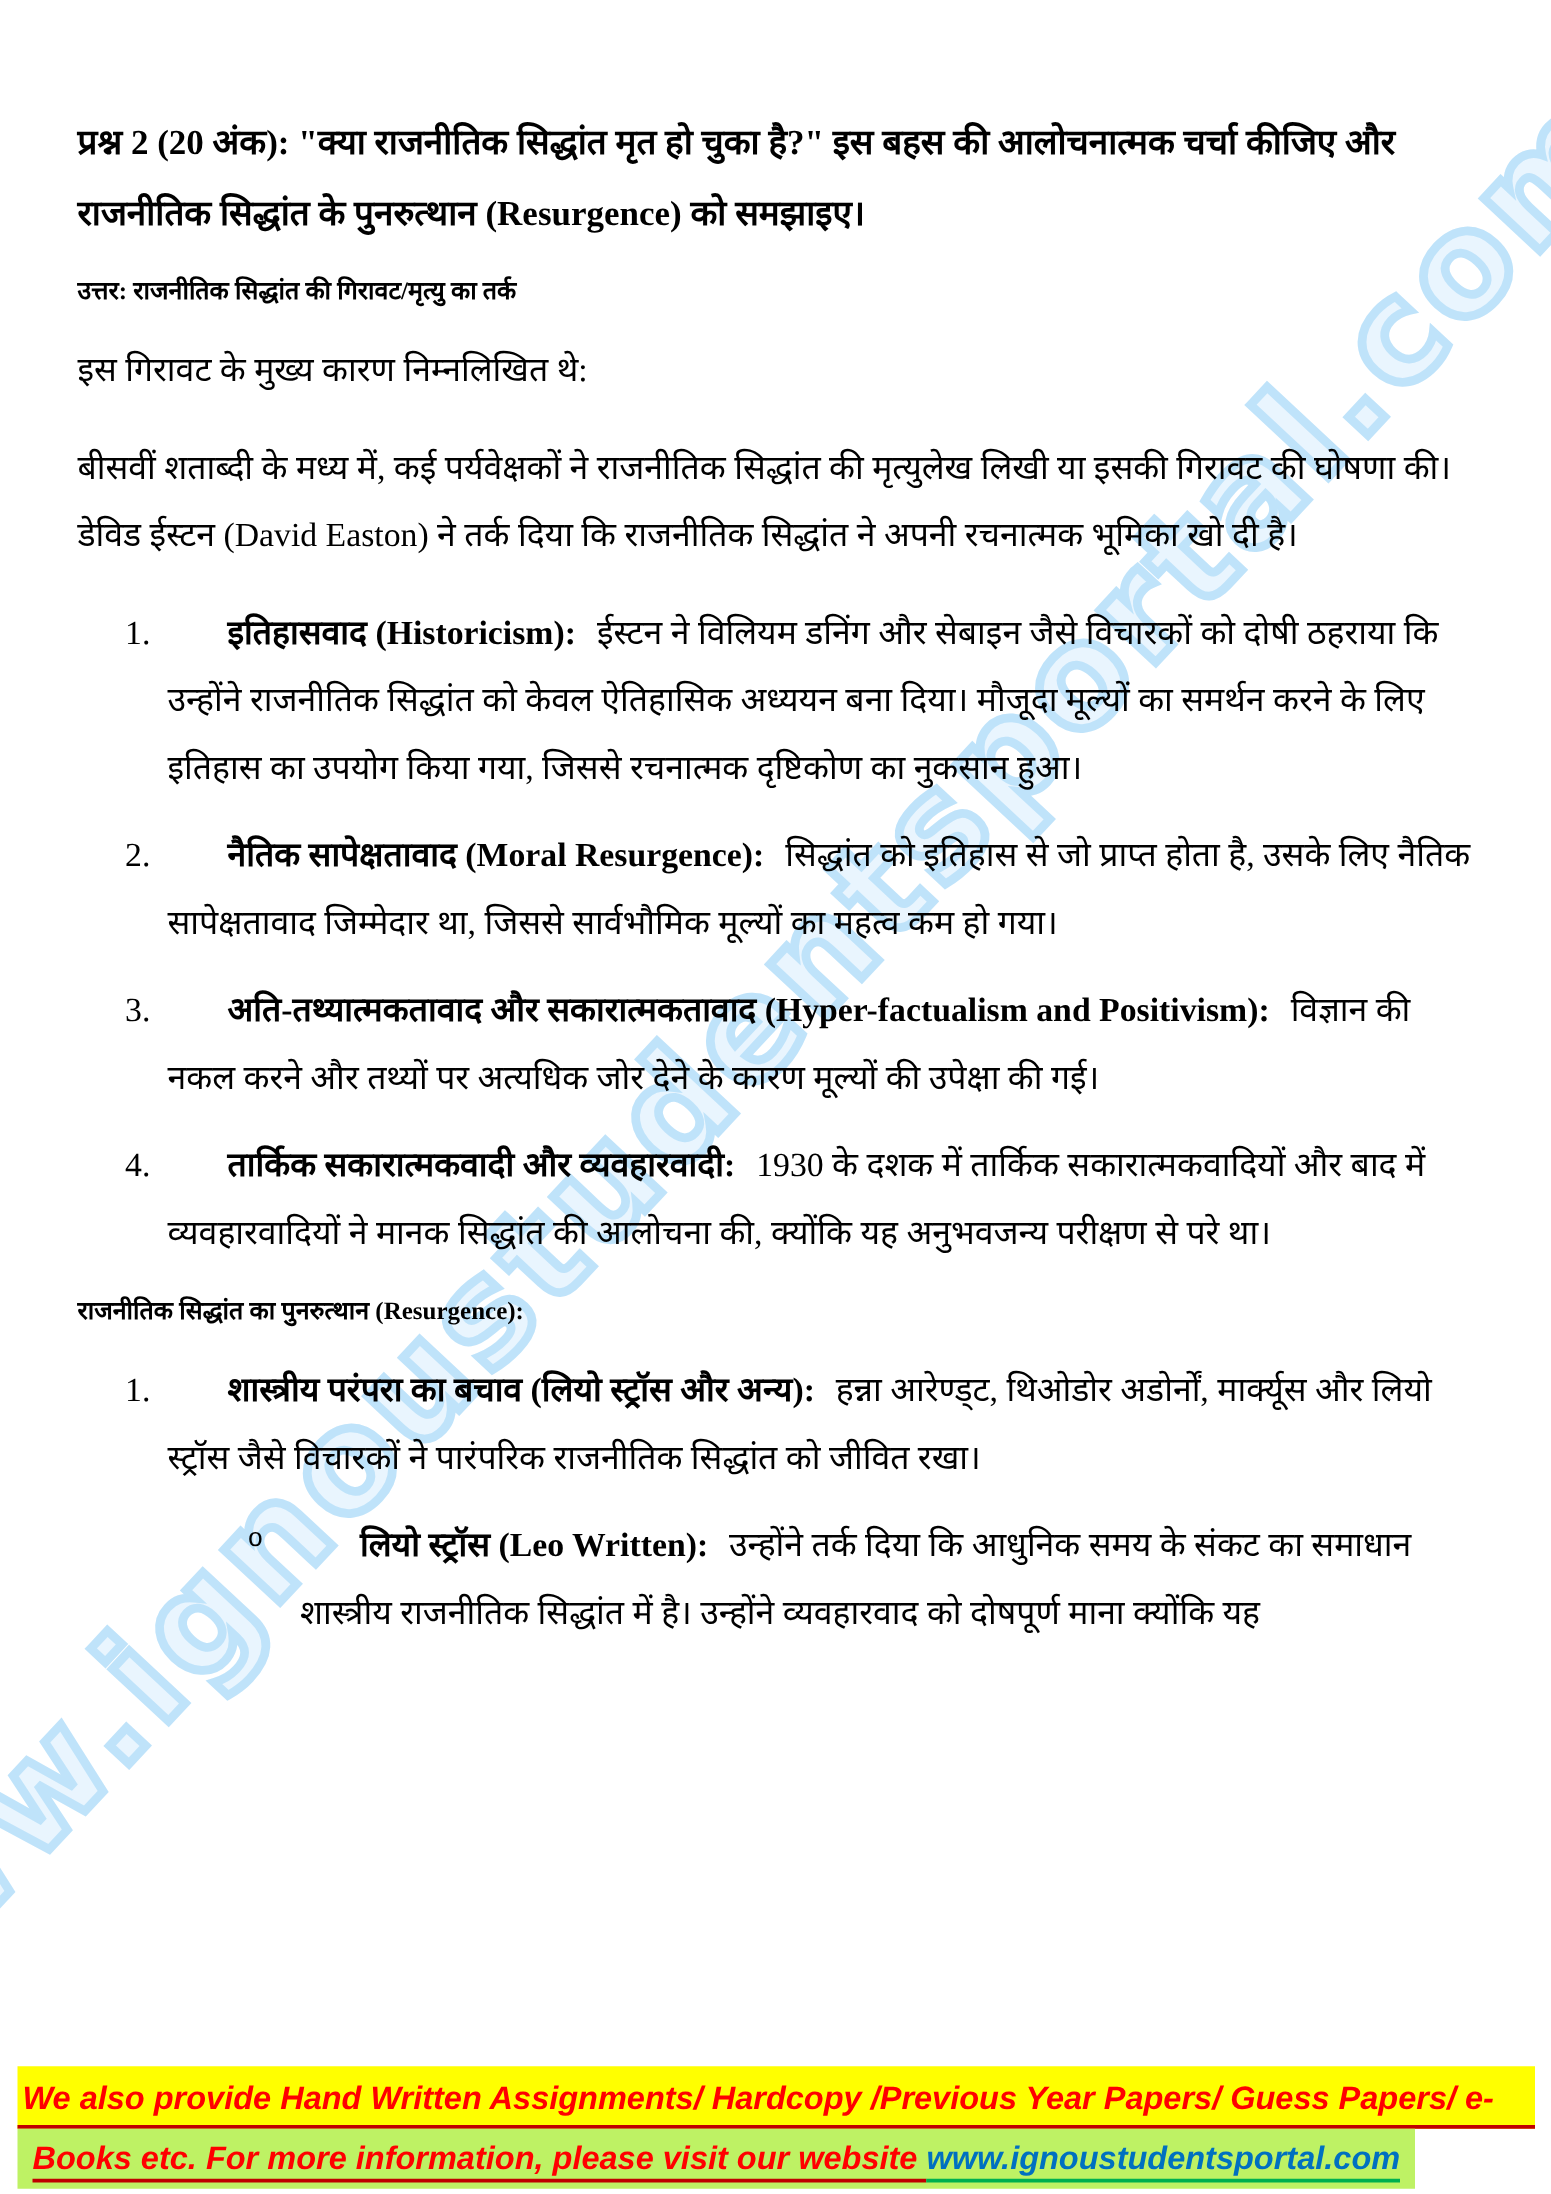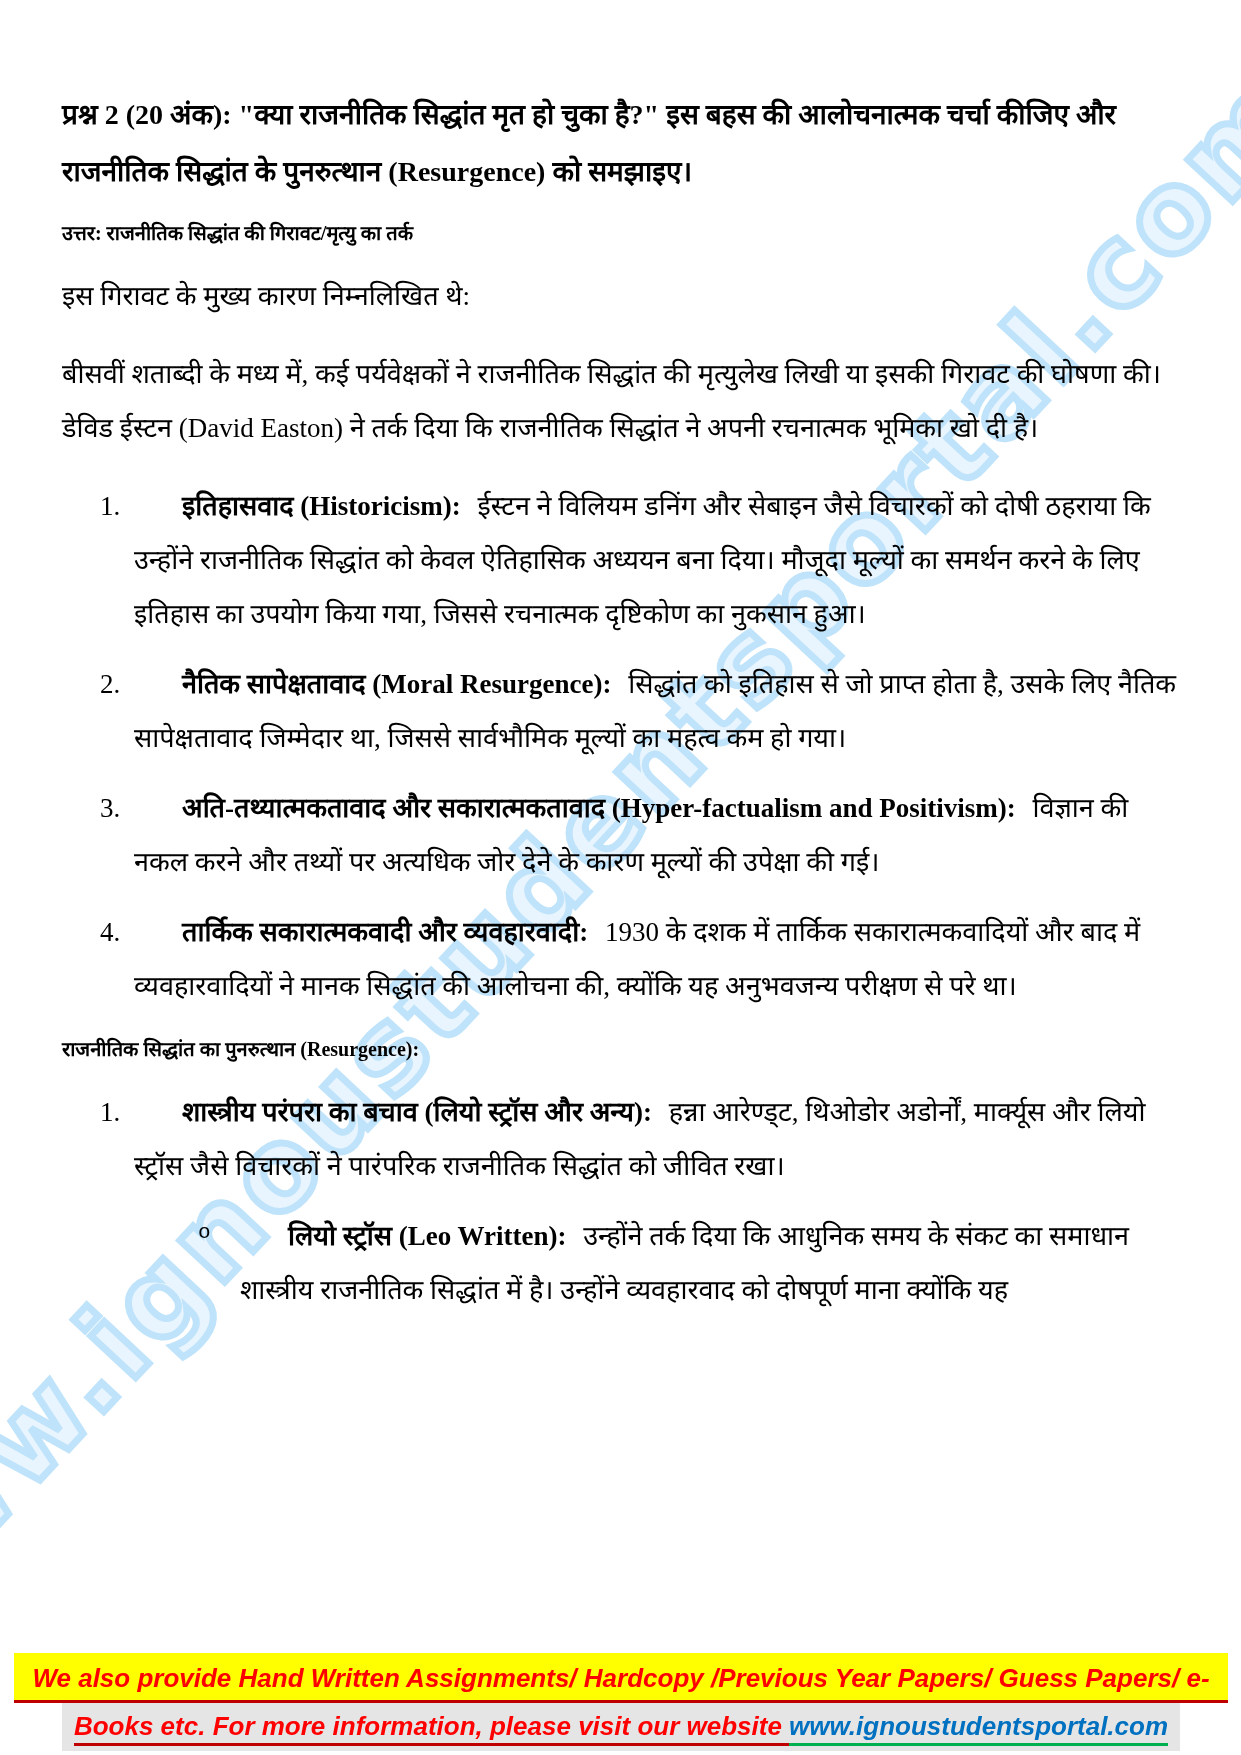--- a/index.html
+++ b/index.html
@@ -74,37 +74,37 @@
     font-family: "Liberation Mono", "DejaVu Sans Mono", monospace;
     font-size: 21px;
   }
   
   .footer {
     position: absolute;
     z-index: 2;
     left: 14px;
     right: 13px;
     bottom: 4px;
-    text-align: center;
+    text-align: left;
     font-family: "Liberation Sans", "DejaVu Sans", sans-serif;
     font-style: italic;
     font-weight: bold;
     font-size: 26px;
     line-height: 1.55;
   }
   .footer-line1 {
     display: block;
     background: #ffff00;
     color: #ff0000;
     padding: 5px 4px 1px 4px;
     border-bottom: 3px solid #c00000;
   }
   .footer-line2 {
     display: inline-block;
-    background: #e5e5e5;
+    background: #bef264;
     color: #ff0000;
     padding: 3px 12px 5px 12px;
   }
   .footer-line2 .f2-text {
     border-bottom: 3px solid #c00000;
     padding-bottom: 2px;
   }
   .footer-line2 .f2-link {
     color: #0070c0;
     text-decoration: none;

